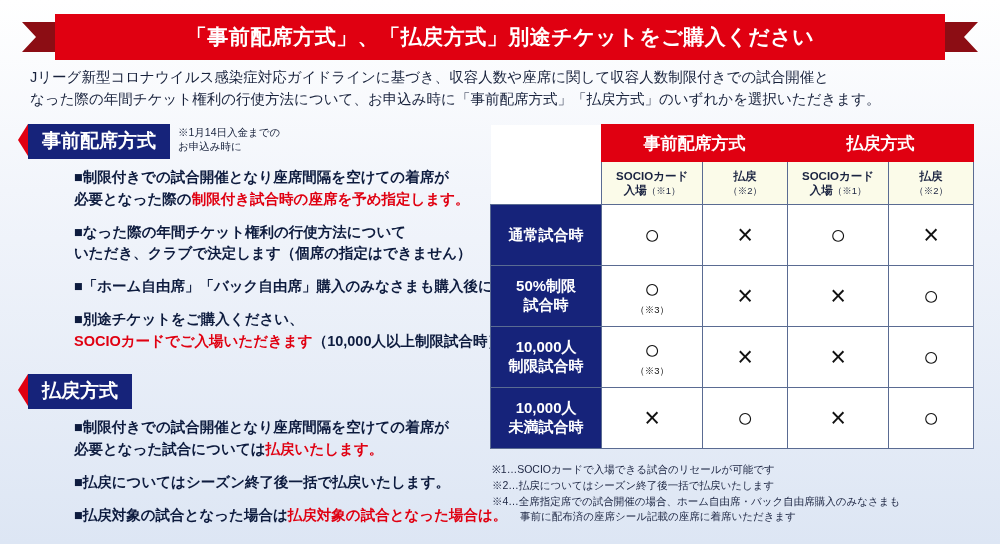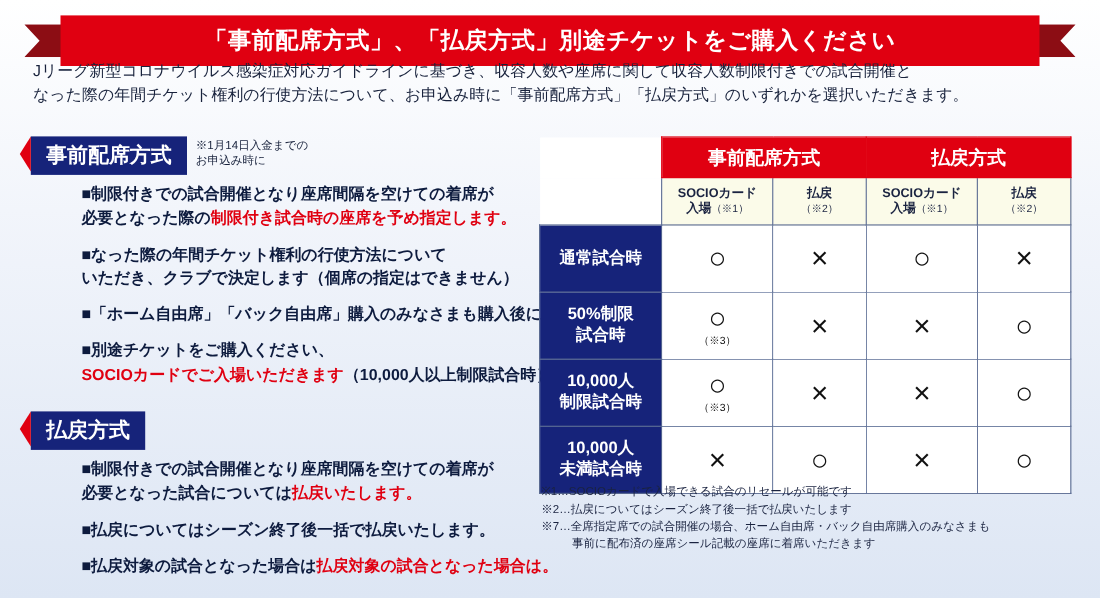--- a/index.html
+++ b/index.html
@@ -59,21 +59,21 @@
     color: #ffffff;
     font-size: 21px;
     font-weight: bold;
     letter-spacing: 0.5px;
     white-space: nowrap;
   }
 
   
   .intro {
     position: absolute;
-    top: 54px;
+    top: 66px;
     left: 30px;
     width: 940px;
     font-size: 14.5px;
     line-height: 1.55;
     color: #18223c;
   }
   .intro div { white-space: nowrap; }
 
   
   .left-col {
@@ -191,21 +191,21 @@
   }
   .corner {
     background: #ffffff;
     border: none !important;
     width: 110px;
   }
 
   
   .footnotes {
     position: absolute;
-    top: 440px;
+    top: 462px;
     left: 492px;
     width: 500px;
     font-size: 10.5px;
     line-height: 1.5;
     color: #1a2340;
   }
   .footnotes div { white-space: nowrap; }
   .fn-indent { padding-left: 28px; }
 </style>
 </head>
@@ -382,17 +382,17 @@
               <span class="mark">○</span>
             </td>
         </tr>
       </tbody>
     </table>
   </div>
 
   <div class="footnotes">
     <div>※1…SOCIOカードで入場できる試合のリセールが可能です</div>
     <div>※2…払戻についてはシーズン終了後一括で払戻いたします</div>
-    <div>※7…全席指定席での試合開催の場合、ホーム自由席・バック自由席購入のみなさまも</div>
+    <div>※4…全席指定席での試合開催の場合、ホーム自由席・バック自由席購入のみなさまも</div>
     <div class="fn-indent">事前に配布済の座席シール記載の座席に着席いただきます</div>
   </div>
 
 </div>
 
 </body></html>

